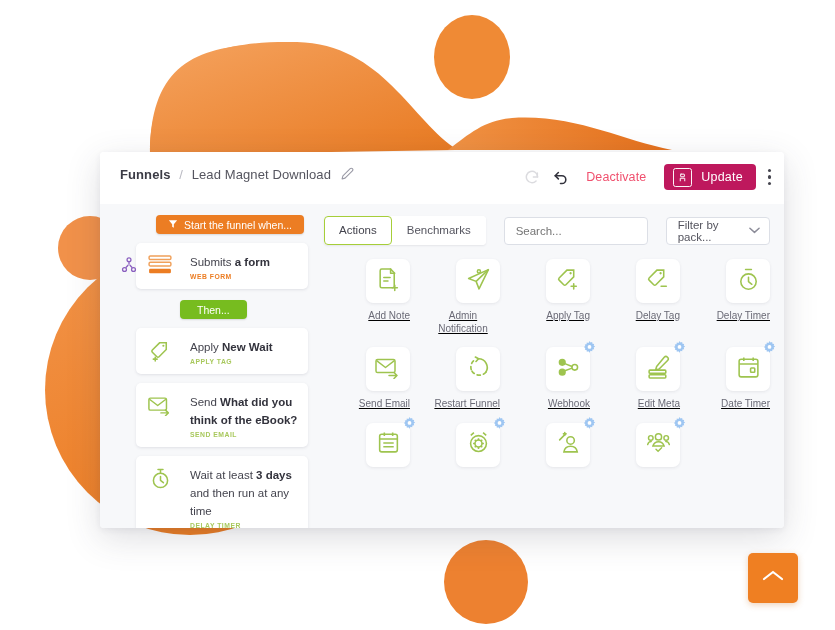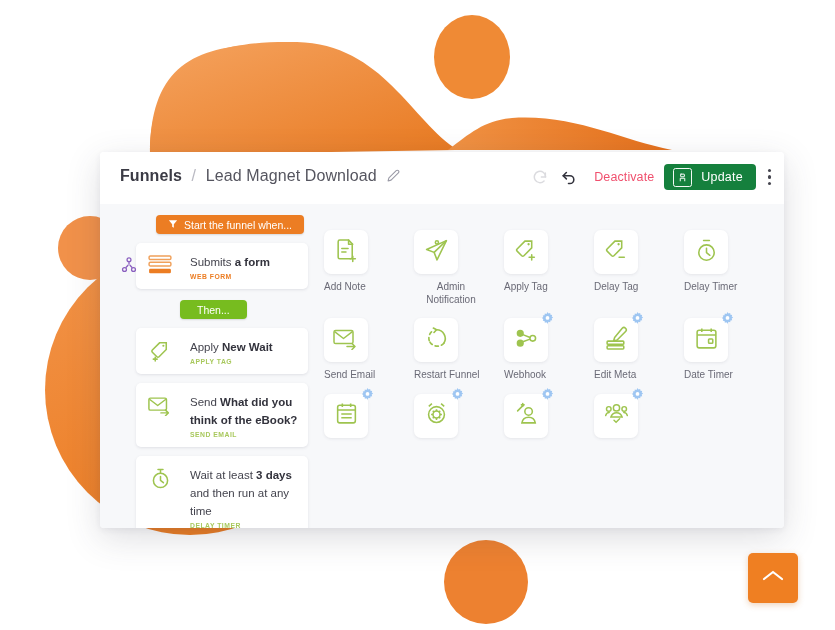--- a/index.html
+++ b/index.html
@@ -21,44 +21,44 @@
     z-index:5;overflow:hidden;
   }
 
   
   .app-header{
     position:absolute;left:0;top:0;width:684px;height:52px;
     background:#fff;display:flex;align-items:center;
   }
   .breadcrumb{
     position:absolute;left:20px;top:15px;
-    font-size:16px;color:#4a4a55;letter-spacing:.1px;white-space:nowrap;
+    font-size:13px;color:#4a4a55;letter-spacing:.1px;white-space:nowrap;
   }
   .bc-root{font-weight:bold;color:#3b3b45;}
   .bc-sep{color:#b9b9c2;margin:0 5px;font-weight:400;}
   .bc-name{color:#55555f;font-weight:400;}
   .pencil-icon{display:inline-block;margin-left:6px;vertical-align:-1px;}
 
   .header-actions{
     position:absolute;right:7px;top:11px;display:flex;align-items:center;gap:0;
   }
   .icon-btn{
     width:28px;height:28px;display:flex;align-items:center;justify-content:center;
     cursor:pointer;background:none;border:none;padding:0;
   }
   .redo-ic{opacity:.3;}
   .deactivate-btn{
     font-size:12.5px;color:#f0506e;margin:0 8px 0 10px;cursor:pointer;
     background:none;border:none;padding:4px 2px;font-family:inherit;letter-spacing:.1px;
   }
   .update-btn{
     display:flex;align-items:center;gap:9px;
-    background:#15803d;color:#fff;border:none;border-radius:4px;
+    background:#be185d;color:#fff;border:none;border-radius:4px;
     height:26px;padding:0 13px 0 9px;font-size:12.5px;cursor:pointer;
-    font-family:inherit;letter-spacing:.2px;
+    font-family:inherit;letter-spacing:.2px;margin-left:8px;
   }
   .update-btn .save-ic{
     width:17px;height:17px;border:1.6px solid rgba(255,255,255,.95);
     border-radius:2.5px;display:flex;align-items:center;justify-content:center;
     font-size:8px;line-height:1;
   }
   .kebab{
     display:flex;flex-direction:column;gap:3px;align-items:center;
     padding:4px 6px;cursor:pointer;margin-left:6px;
   }
@@ -118,21 +118,21 @@
     margin-left:18px;height:28px;min-width:102px;background:#fff;border:1px solid #dcdfe6;
     border-radius:4px;display:flex;align-items:center;justify-content:space-between;
     padding:0 9px 0 11px;font-size:11.5px;color:#55555f;cursor:pointer;box-sizing:border-box;
   }
   .chev{margin-left:9px;color:#8c8c99;font-size:9px;line-height:1;}
 
   .action-grid{
     margin-top:14px;display:grid;grid-template-columns:repeat(5,1fr);
     row-gap:12px;column-gap:4px;
   }
-  .action{display:flex;flex-direction:column;align-items:flex-start;cursor:pointer;position:relative;}
+  .action{display:flex;flex-direction:column;align-items:flex-end;cursor:pointer;position:relative;text-decoration:underline;}
   .action .tile{
     width:44px;height:44px;background:#fff;border-radius:7px;
     box-shadow:0 1px 3px rgba(70,70,90,.1);
     display:flex;align-items:center;justify-content:center;position:relative;
   }
   .action .lbl{
     margin-top:7px;font-size:10px;color:#6a6a76;text-align:center;
     line-height:12.5px;max-width:74px;
   }
   .gear-badge{position:absolute;right:-7px;top:-7px;width:15px;height:15px;}
@@ -304,20 +304,35 @@
         <span class="s-txt">
           <span class="s-title"><span>Wait at least </span><b>3 days</b><span> and then run at any time</span></span>
           <span class="s-sub sub-green" style="display:block">DELAY TIMER</span>
         </span>
       </div>
 
     </div>
 
     <div class="actions-col">
 
+      <div class="toolbar">
+        <div class="tabs">
+          <button class="tab active">Actions</button>
+          <button class="tab">Benchmarks</button>
+        </div>
+        <input class="search-box" type="text" placeholder="Search..." style="">
+        <div class="filter-sel">
+          <span>Filter by pack...</span>
+          <span class="chev">
+            <svg width="11" height="8" viewBox="0 0 12 8" fill="none" stroke="#8c8c99" stroke-width="1.6" stroke-linecap="round" stroke-linejoin="round">
+                <polyline points="1,2 6,6.6 11,2"></polyline>
+              </svg>
+          </span>
+        </div>
+      </div>
 
       <div class="action-grid">
 
         <div class="action">
           <div class="tile">
             <span>
               <svg width="25" height="25" viewBox="0 0 24 24" fill="none" stroke="#9ec44f" stroke-width="1.5" stroke-linecap="round" stroke-linejoin="round">
                 <path d="M14 2H5.5A1.5 1.5 0 0 0 4 3.5v15A1.5 1.5 0 0 0 5.5 20H16a1.5 1.5 0 0 0 1.5-1.5V5.5z"></path>
                 <path d="M14 2v4h4"></path>
                   <path d="M7.5 10h6M7.5 13.5h4"></path>

